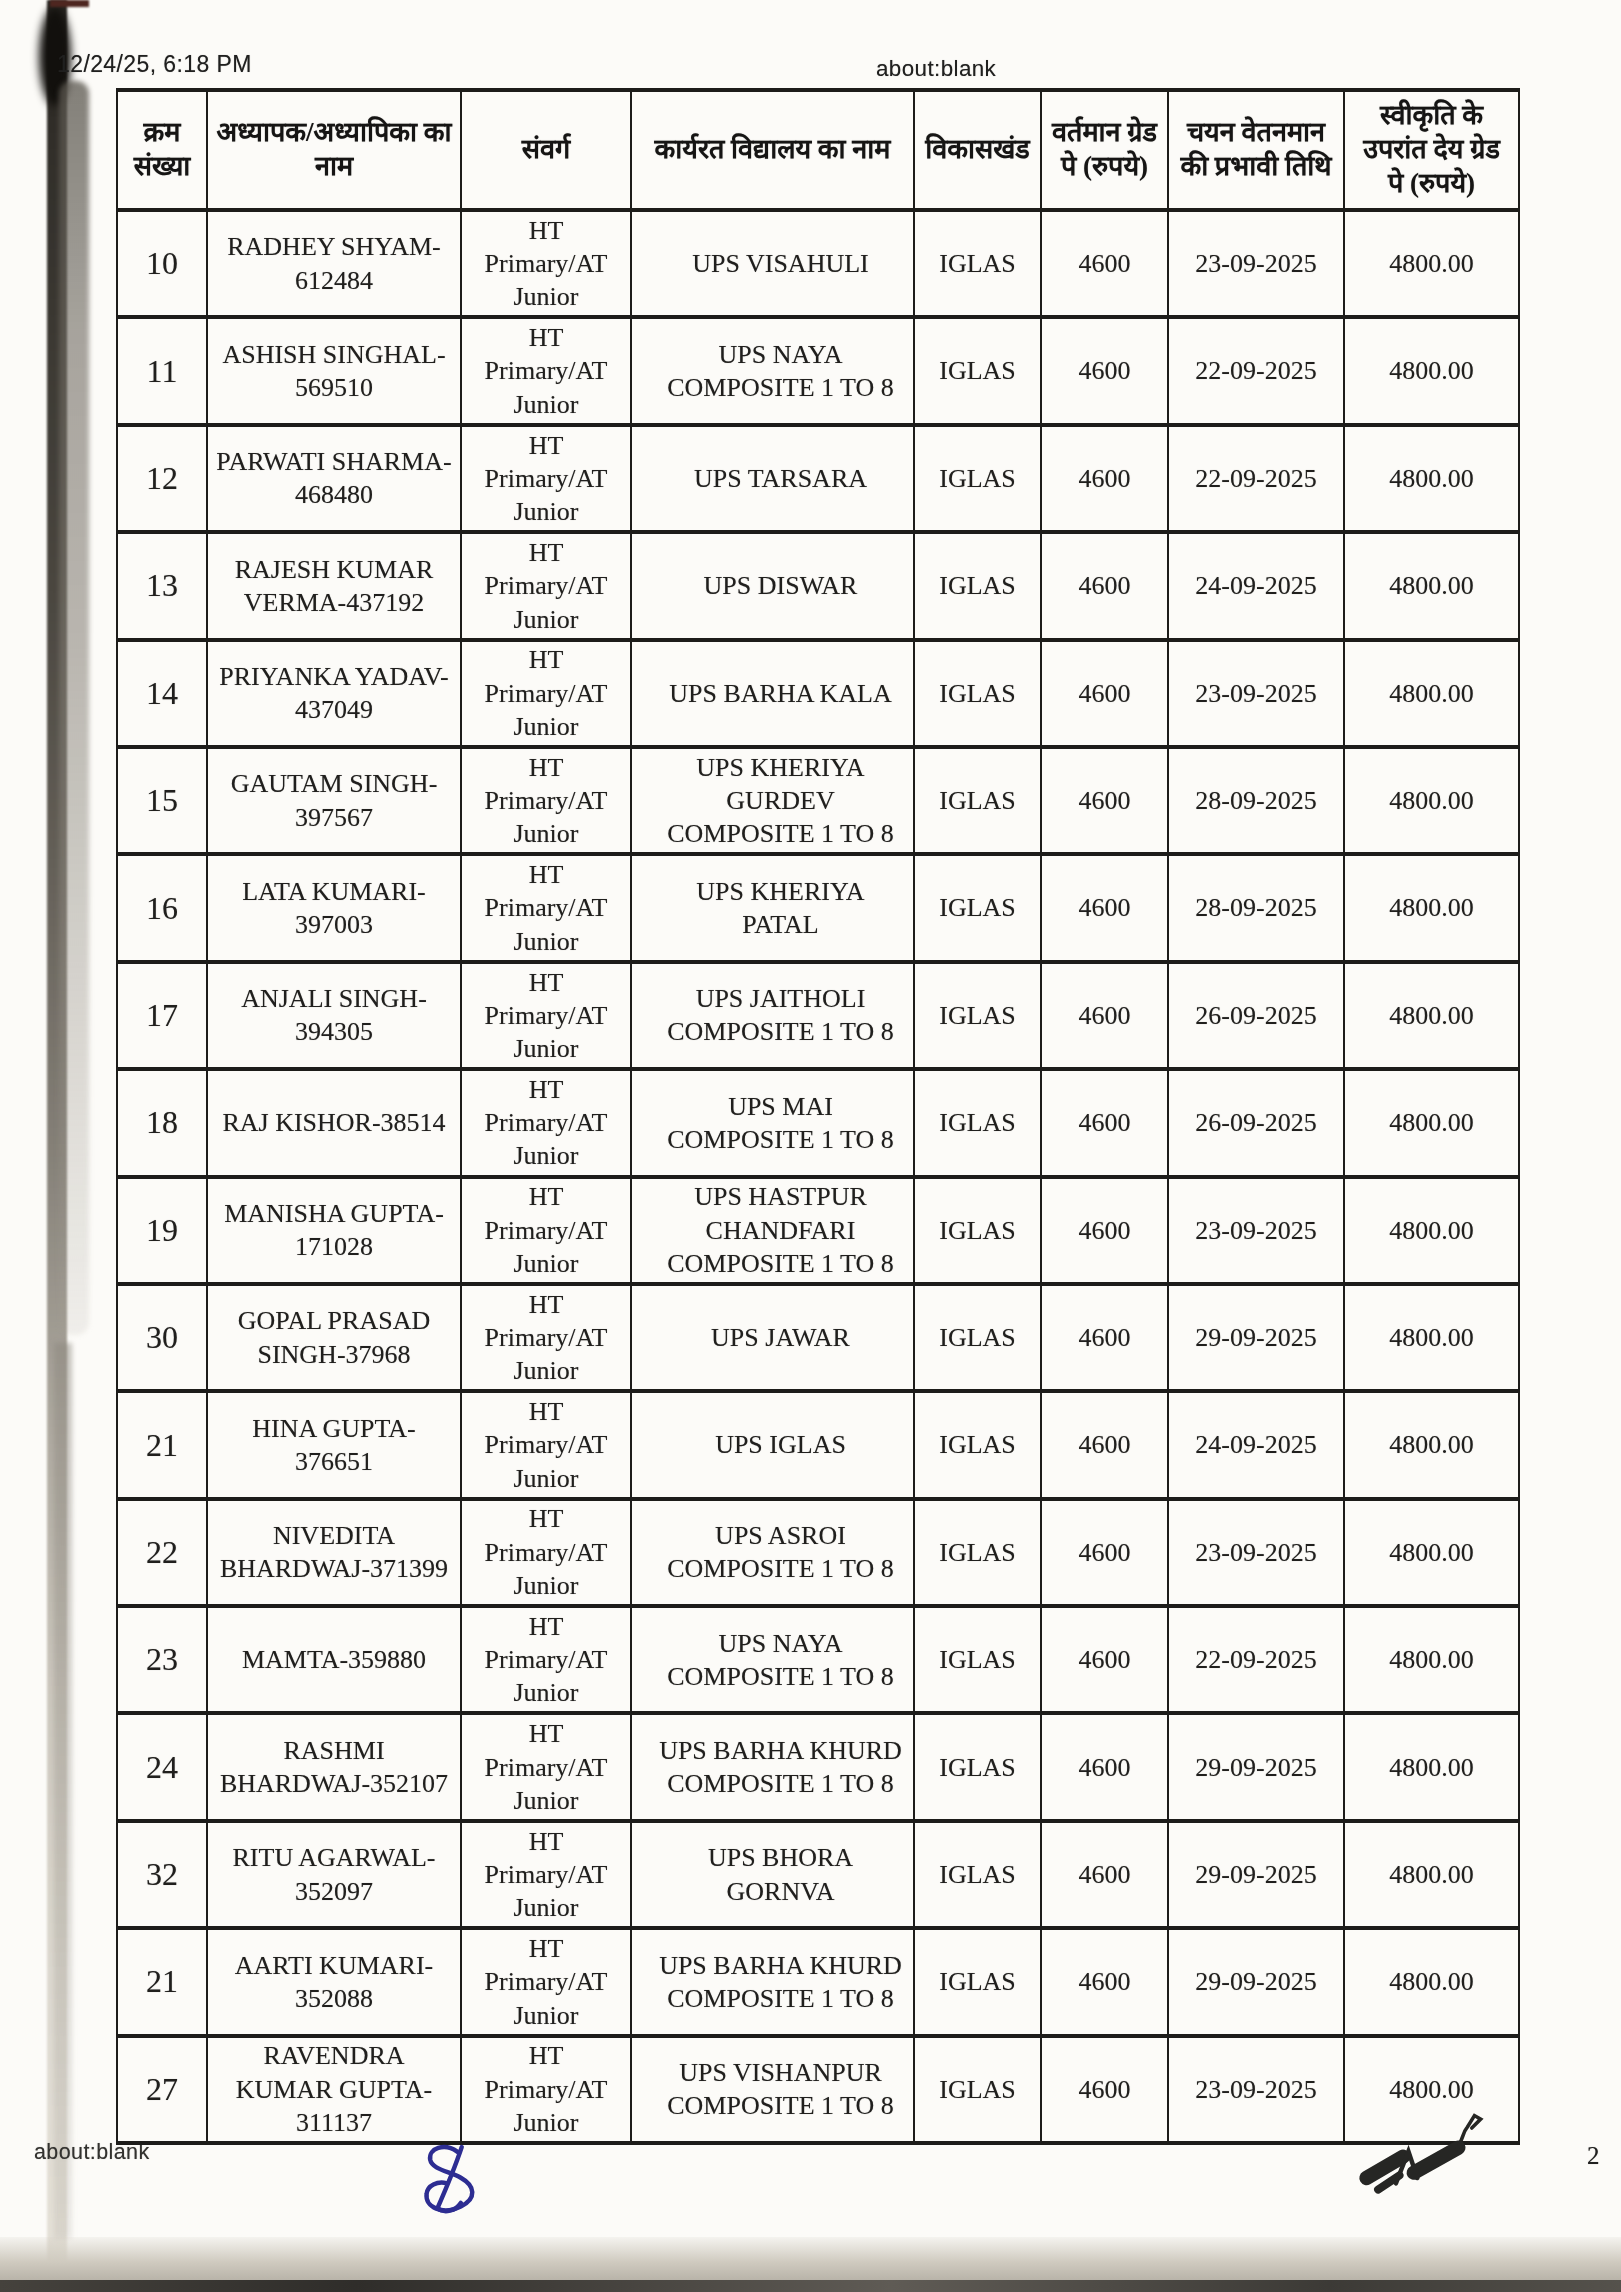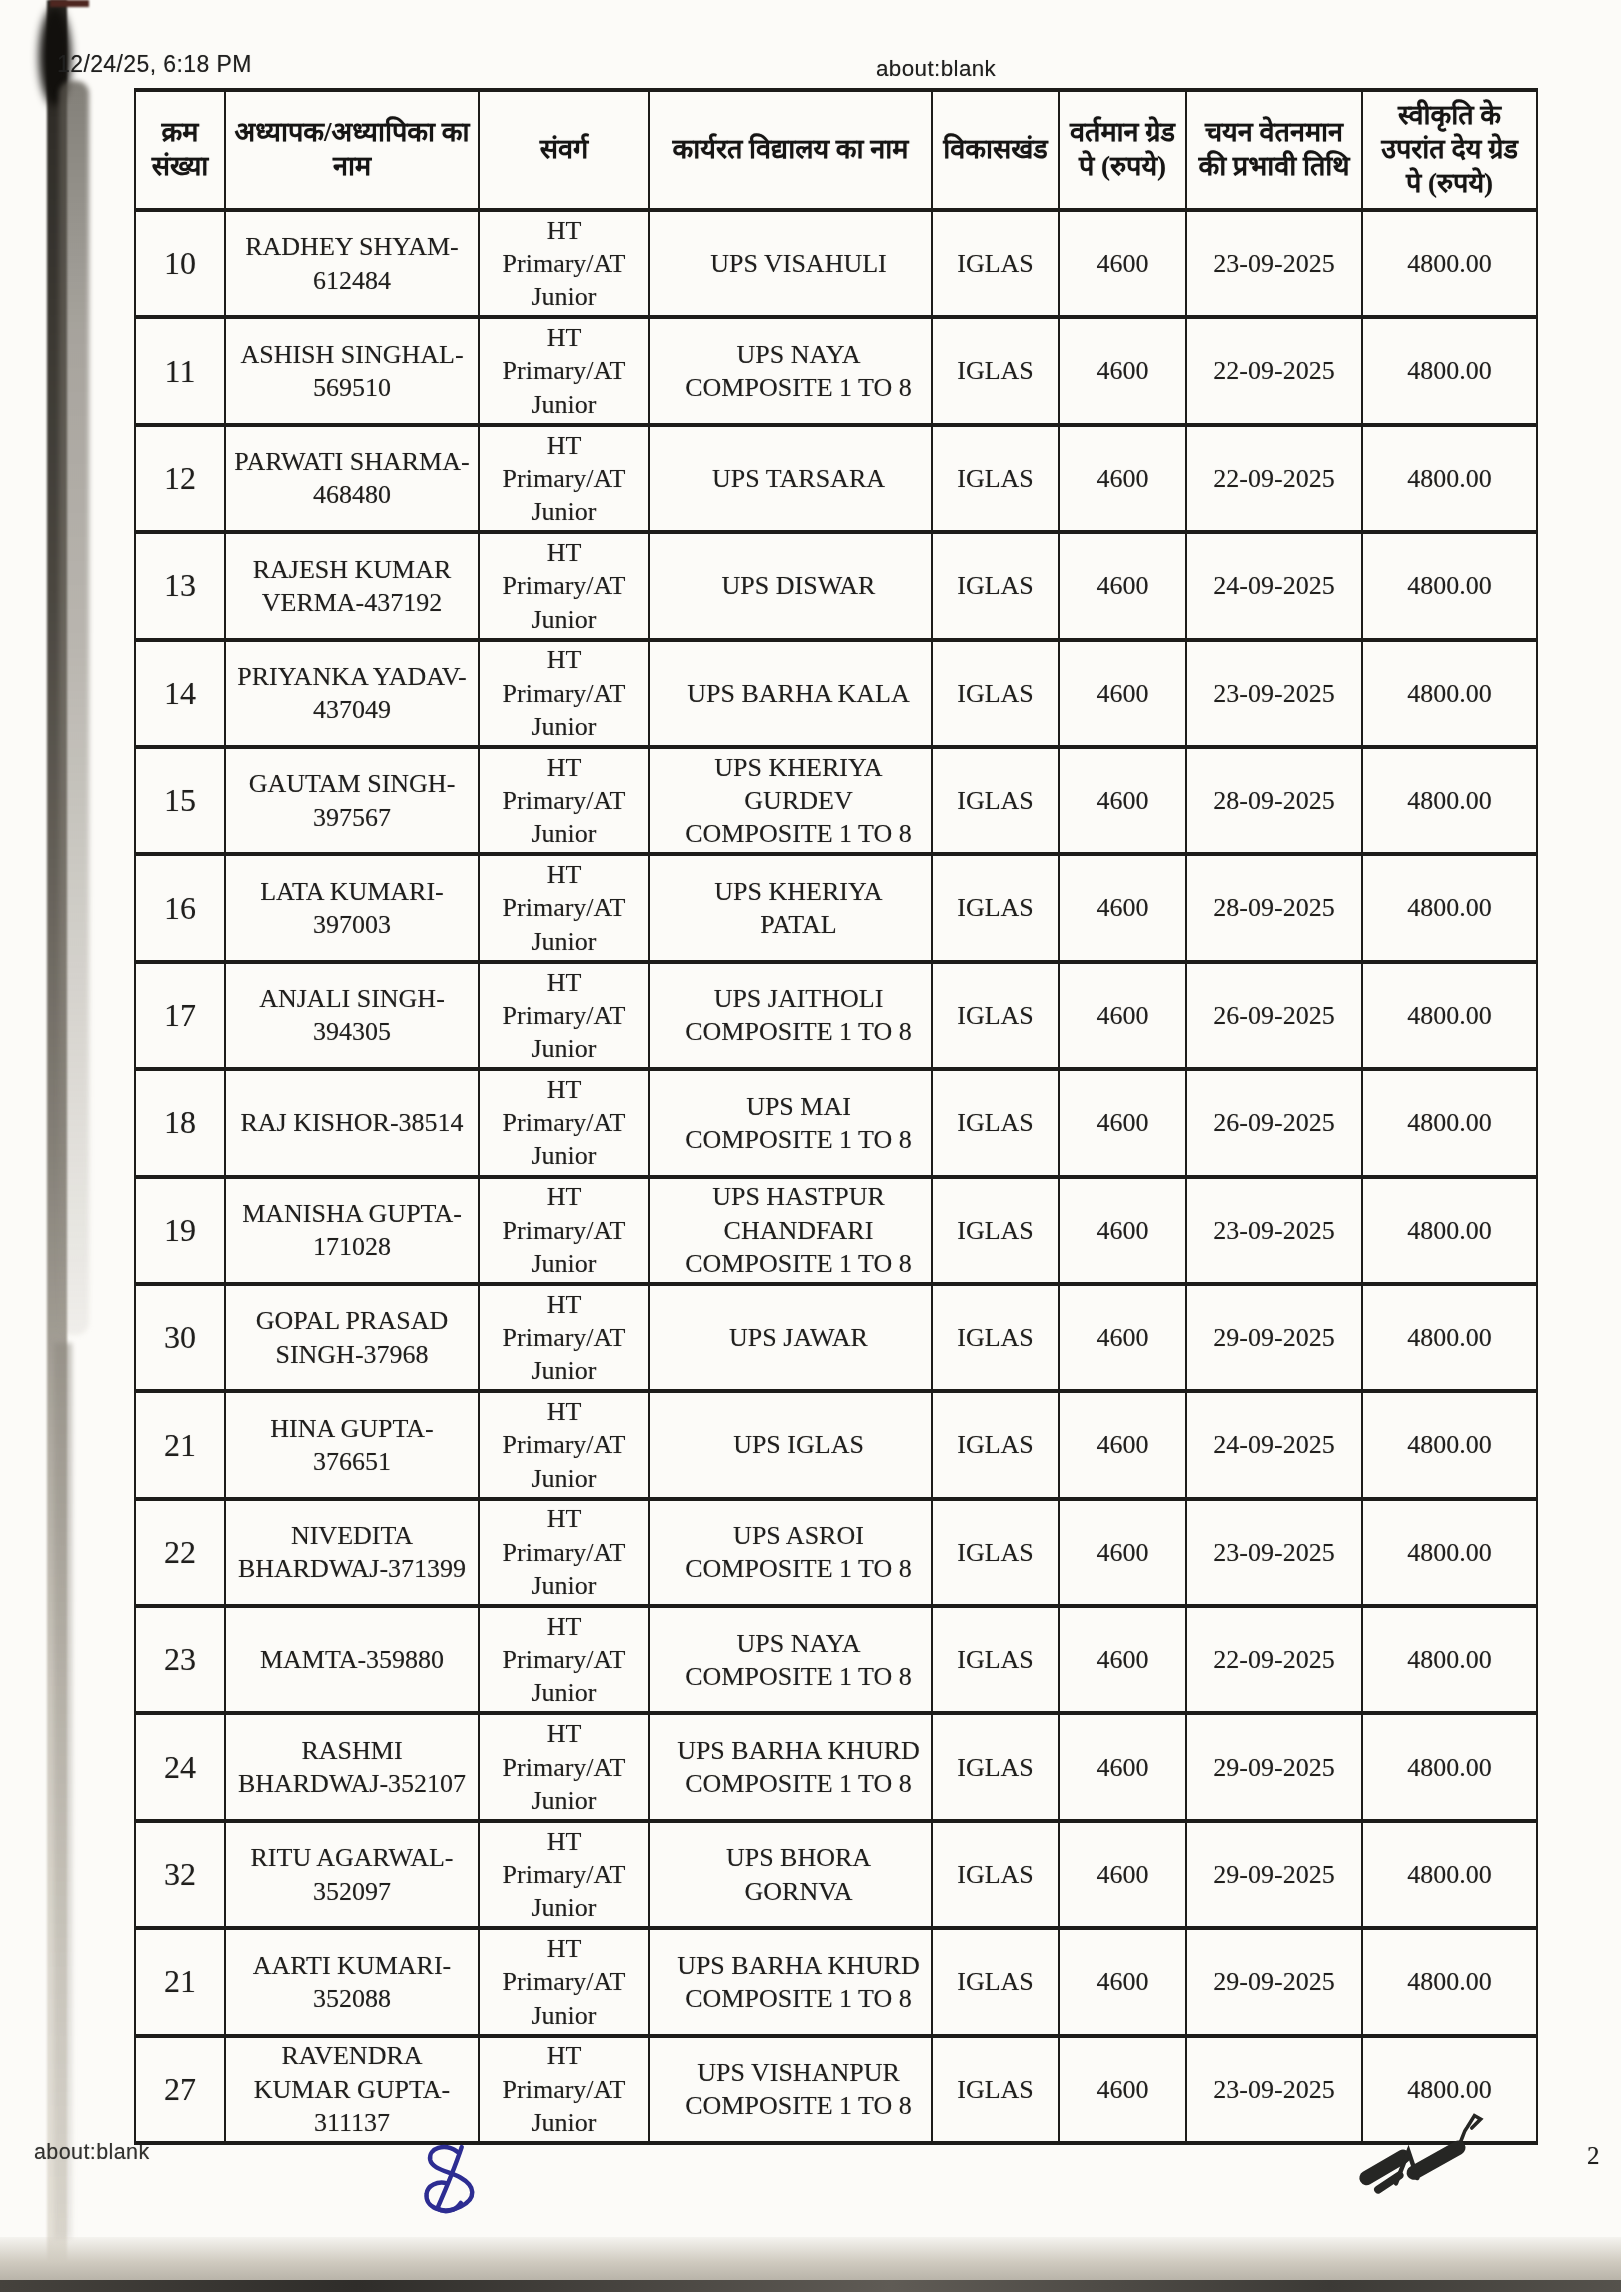--- a/index.html
+++ b/index.html
@@ -50,21 +50,21 @@
   .chrome{
     position:absolute;font-family:"Liberation Sans","DejaVu Sans",sans-serif;
     font-size:23px;color:#20201f;letter-spacing:0.4px;
     text-shadow:0 0 0.9px rgba(40,40,40,.45);
   }
   #timestamp{left:57px;top:43px;margin-top:8px;}
   #url-top{left:876px;top:56px;font-size:22.4px;}
   #url-bottom{left:34px;top:2140px;font-size:21.5px;color:#33322f;}
   #page-number{left:1587px;top:2142px;font-size:25px;font-family:"Liberation Serif",serif;}
   
-  .table-wrap{position:absolute;left:134px;top:88px;width:1390px;}
+  .table-wrap{position:absolute;left:116px;top:88px;width:1390px;}
   table{
     border-collapse:collapse;table-layout:fixed;width:1402px;
     font-family:"Liberation Serif","DejaVu Serif",serif;
   }
   th,td{
     border:2.7px solid #1d1c1a;
     border-top-width:4.5px;border-bottom-width:4.5px;
     text-align:center;vertical-align:middle;
     padding:1.8px 7.2px;overflow:hidden;
     text-shadow:0 0 0.9px rgba(30,30,30,.4);

